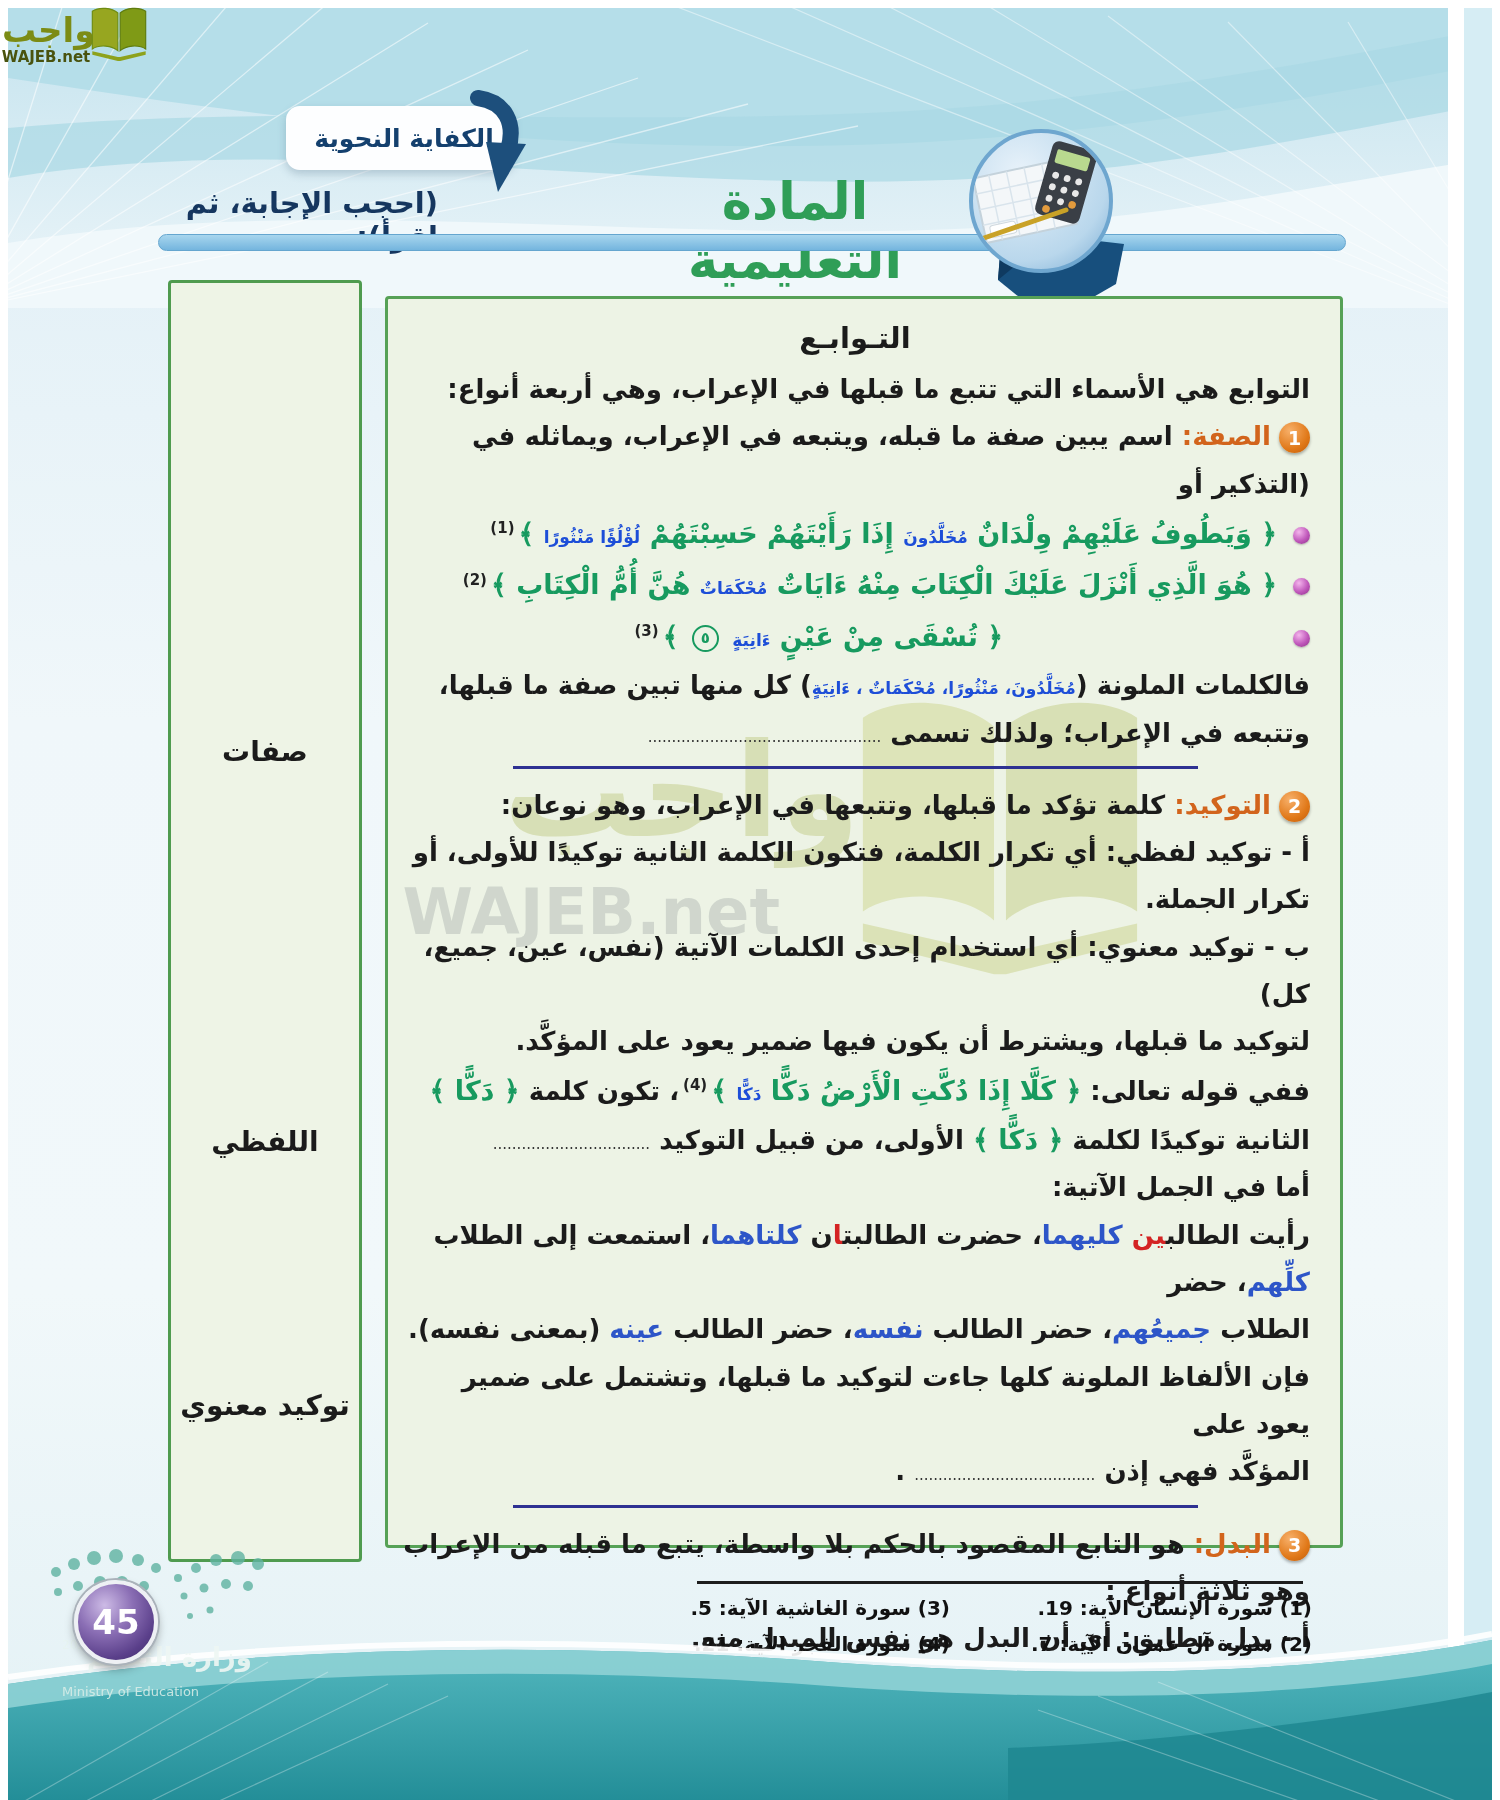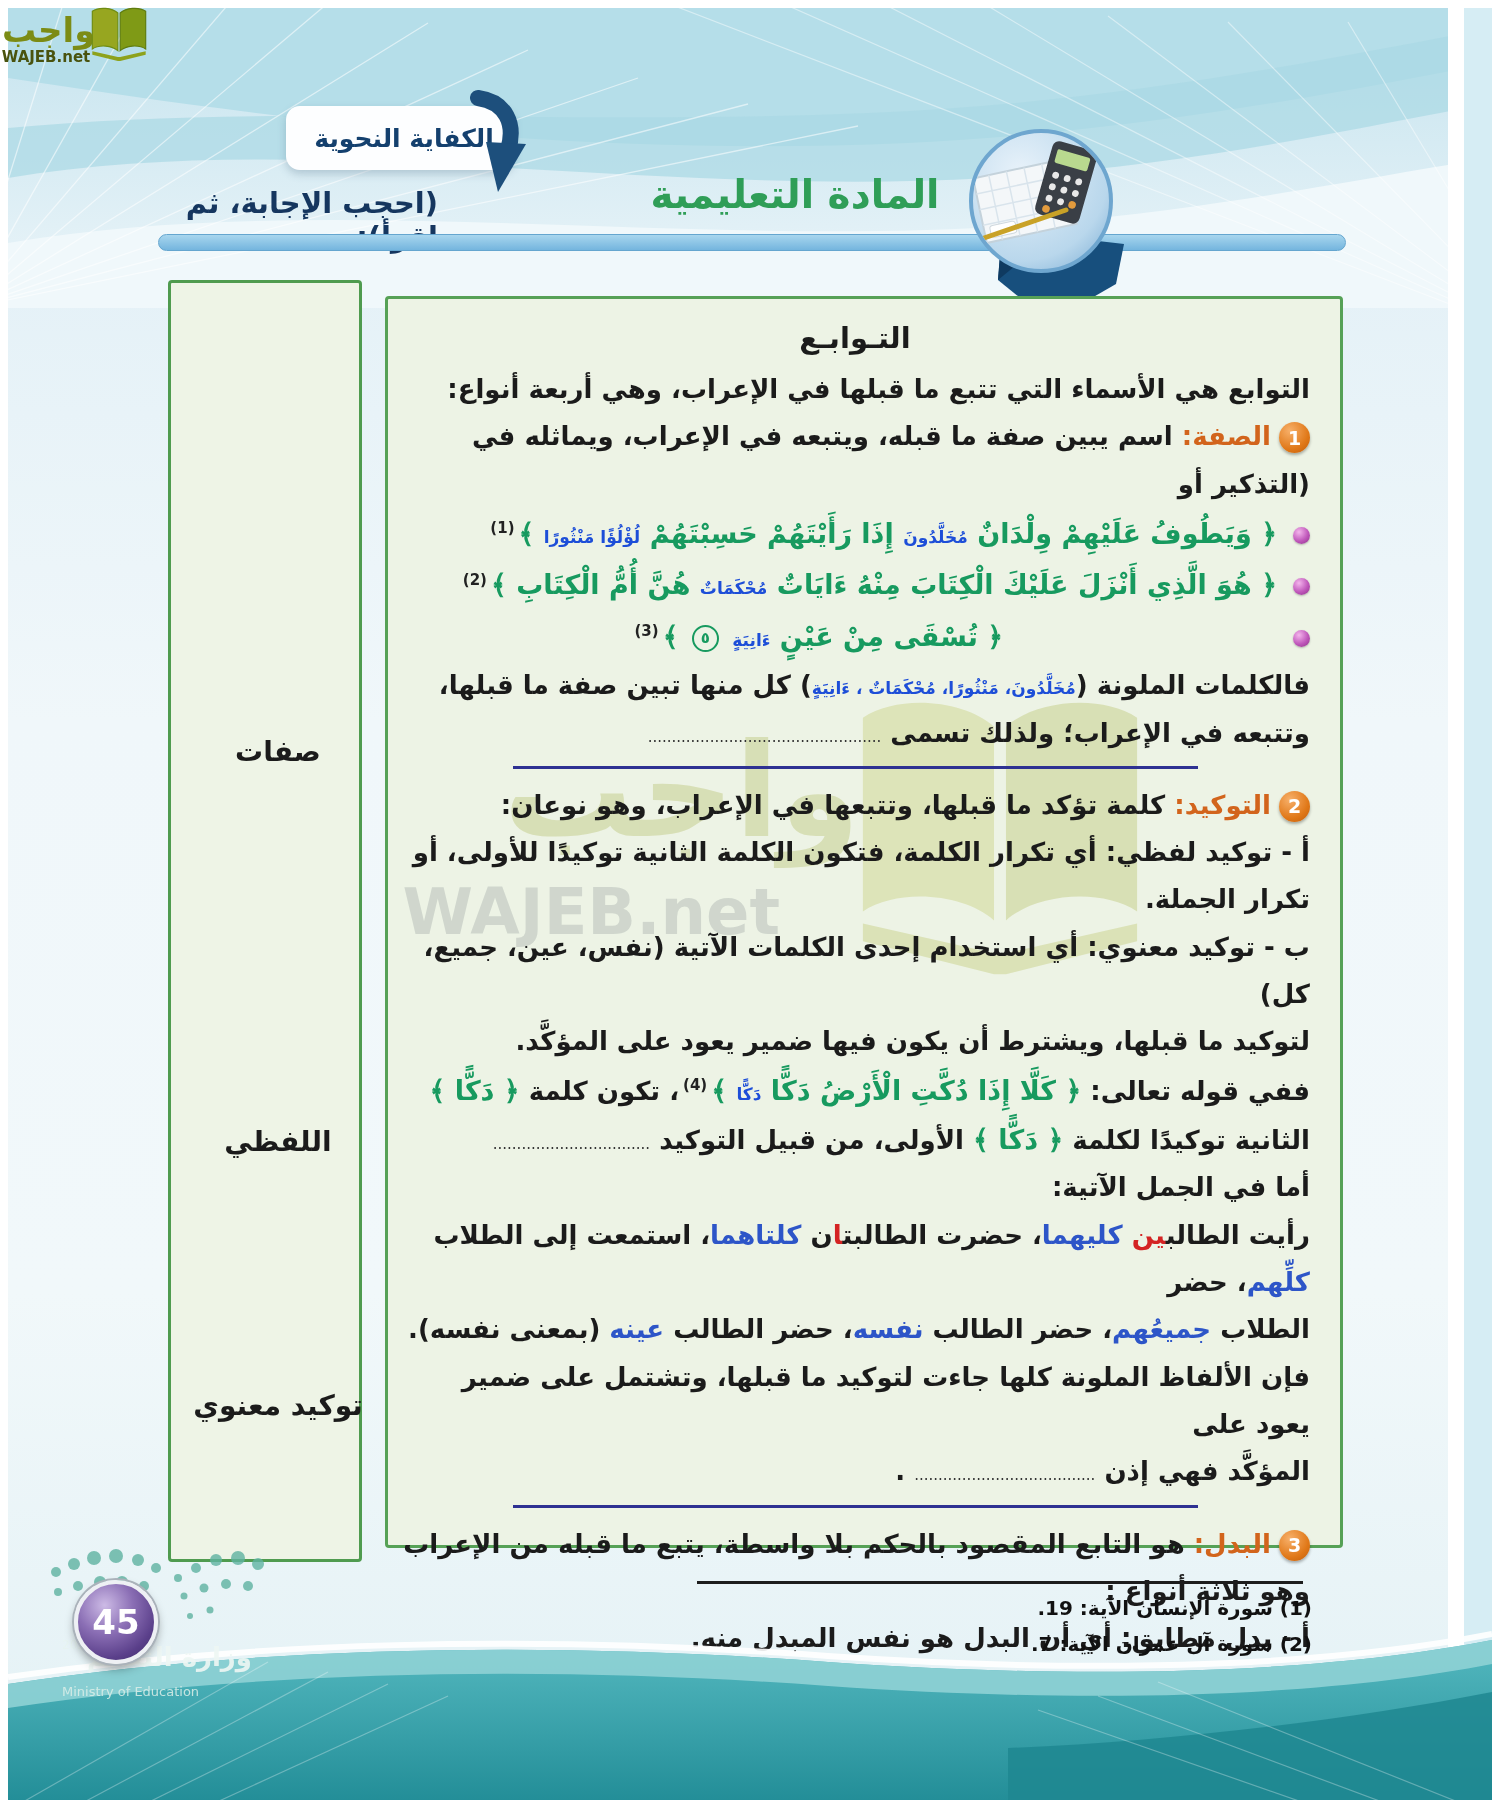--- a/index.html
+++ b/index.html
@@ -19,29 +19,29 @@
   
   .wj-ar{left:2px;top:10px;width:88px;text-align:center;font-size:34px;font-weight:bold;color:#7c8c15;}
   .wj-en{left:0px;top:48px;width:92px;text-align:center;font-size:15px;font-weight:bold;color:#49530e;}
   .wj-book{left:90px;top:4px;}
 
   
   .banner{left:286px;top:106px;width:228px;height:64px;background:#fdfeff;border-radius:14px;
           box-shadow:0 4px 8px rgba(70,100,125,.28);display:flex;align-items:center;justify-content:center;padding-left:8px;}
   .banner-label{font-size:25px;font-weight:bold;color:#14406e;direction:rtl;}
   .banner-arrow{left:448px;top:84px;}
-  .page-title{left:630px;top:172px;width:330px;text-align:center;font-size:39px;font-weight:bold;color:#2f9e57;direction:rtl;}
+  .page-title{left:630px;top:172px;width:330px;text-align:center;font-size:51px;font-weight:bold;color:#2f9e57;direction:rtl;}
   .instruction{left:158px;top:186px;width:280px;font-size:29px;font-weight:bold;color:#15365f;direction:rtl;text-align:right;}
   .blue-bar{left:158px;top:234px;width:1188px;height:17px;border-radius:9px;
             background:linear-gradient(180deg,#a8d6ee,#74b5de);border:1px solid #65a6cf;}
   .ribbon{left:972px;top:222px;}
   .calc-circle{left:966px;top:126px;}
 
   
-  .answer-box{left:168px;top:280px;width:194px;height:1282px;background:#eef4e6;border:3px solid #4f9b4f;border-radius:4px;padding-left:13px;}
+  .answer-box{left:168px;top:280px;width:194px;height:1282px;background:#eef4e6;border:3px solid #4f9b4f;border-radius:4px;}
   .ans{position:absolute;width:100%;text-align:center;font-size:28px;font-weight:bold;color:#1b1b1b;direction:rtl;}
   .ans1{top:452px;} .ans2{top:842px;} .ans3{top:1106px;}
   .main-box{left:385px;top:296px;width:958px;height:1252px;background:#edf3e5;border:3px solid #56a156;border-radius:4px;}
 
   
   .watermark{position:absolute;right:190px;top:386px;width:730px;height:340px;opacity:.30;pointer-events:none;}
   .wm-ar{position:absolute;right:290px;top:30px;font-size:130px;font-weight:bold;color:#a8b24c;}
   .wm-en{position:absolute;right:370px;top:190px;font-size:64px;font-weight:bold;color:#8e9798;}
   .wm-book{position:absolute;right:0;top:0;}
 
@@ -236,20 +236,24 @@
         <div class="cl "><span class="s-k">أ - بدل مطابق: أي أن البدل هو نفس المبدل منه.</span></div>
       </div>
   </div>
 
   <div class="abs fn-line"></div>
   <div class="abs footnotes">
     <div class="fn-col">
       <div class="fn">(1) سورة الإنسان الآية: 19.</div>
       <div class="fn">(2) سورة آل عمران الآية: 7.</div>
     </div>
+    <div class="fn-col">
+      <div class="fn">(3) سورة الغاشية الآية: 5.</div>
+      <div class="fn">(4) سورة الفجر الآية: 21.</div>
+    </div>
   </div>
 
   <svg class="abs" style="left:8px;top:1572px;" width="1484" height="228" viewBox="0 0 1484 228">
     <defs>
       <linearGradient id="gBot" x1="0" y1="0" x2="0" y2="1">
         <stop offset="0" stop-color="#55b9c0"></stop>
           <stop offset="1" stop-color="#238e98"></stop>
       </linearGradient>
     </defs>
     <path d="M0,105 C240,70 520,62 820,84 C1110,104 1330,92 1484,62" fill="none" stroke="#ffffff" stroke-width="6" opacity="0.9"></path>

